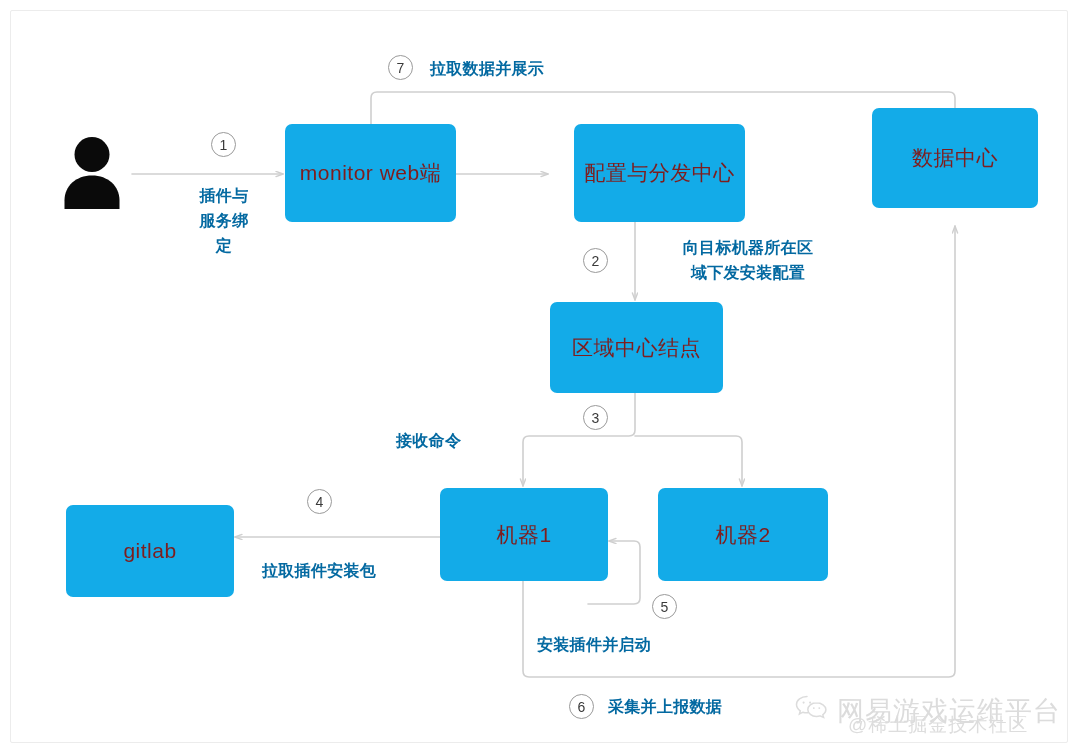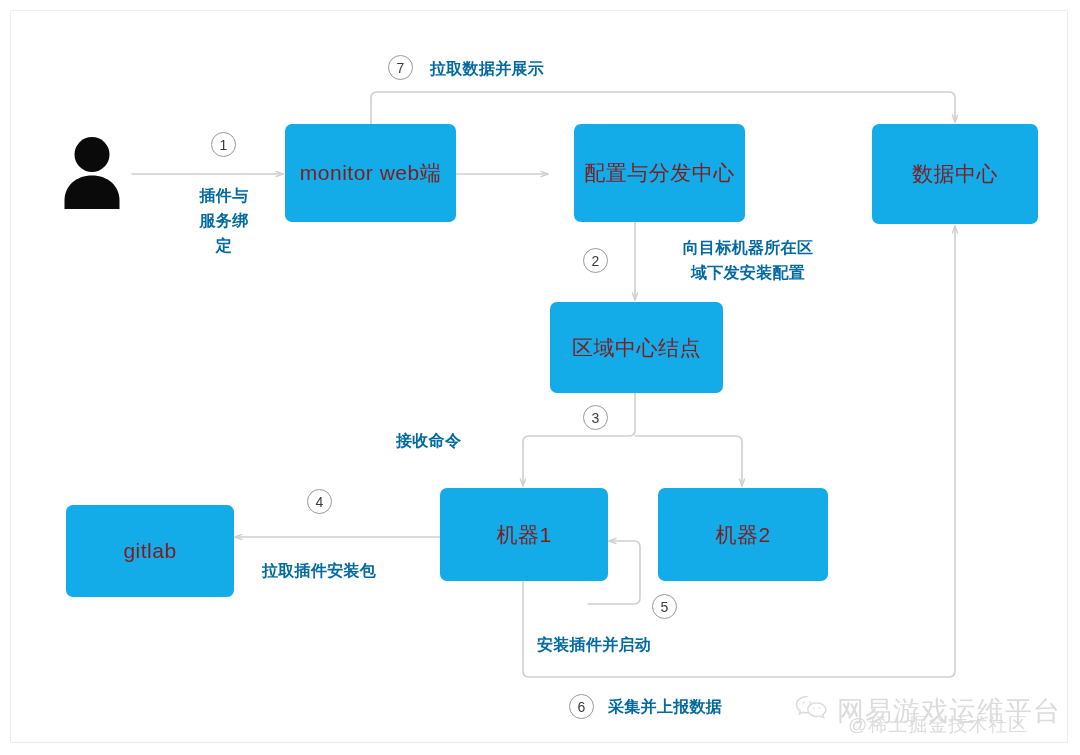--- a/index.html
+++ b/index.html
@@ -93,21 +93,21 @@
   </div>
 
   <div class="node" style="left:285px;top:124px;width:171px;height:98px;">
     <span>monitor web端</span>
   </div>
 
   <div class="node" style="left:550px;top:124px;width:171px;height:98px;margin-left:24px;">
     <span>配置与分发中心</span>
   </div>
 
-  <div class="node" style="left:872px;top:124px;width:166px;height:100px;">
+  <div class="node" style="left:872px;top:108px;width:166px;height:100px;">
     <span>数据中心</span>
   </div>
 
   <div class="node" style="left:550px;top:302px;width:173px;height:91px;">
     <span>区域中心结点</span>
   </div>
 
   <div class="node" style="left:66px;top:489px;width:168px;height:92px;margin-top:16px;">
     <span>gitlab</span>
   </div>

